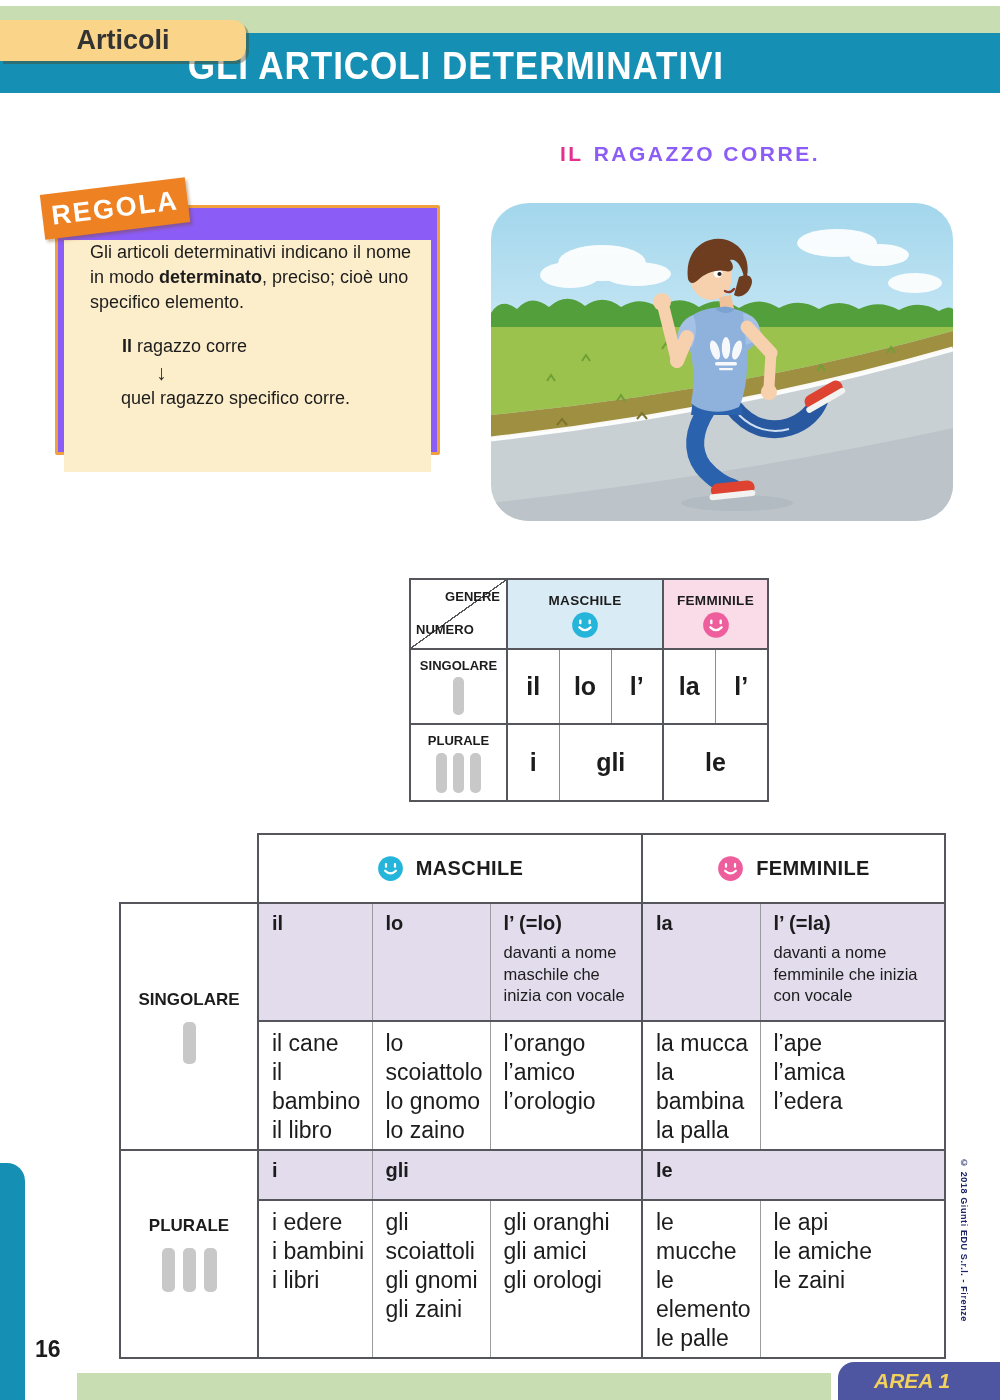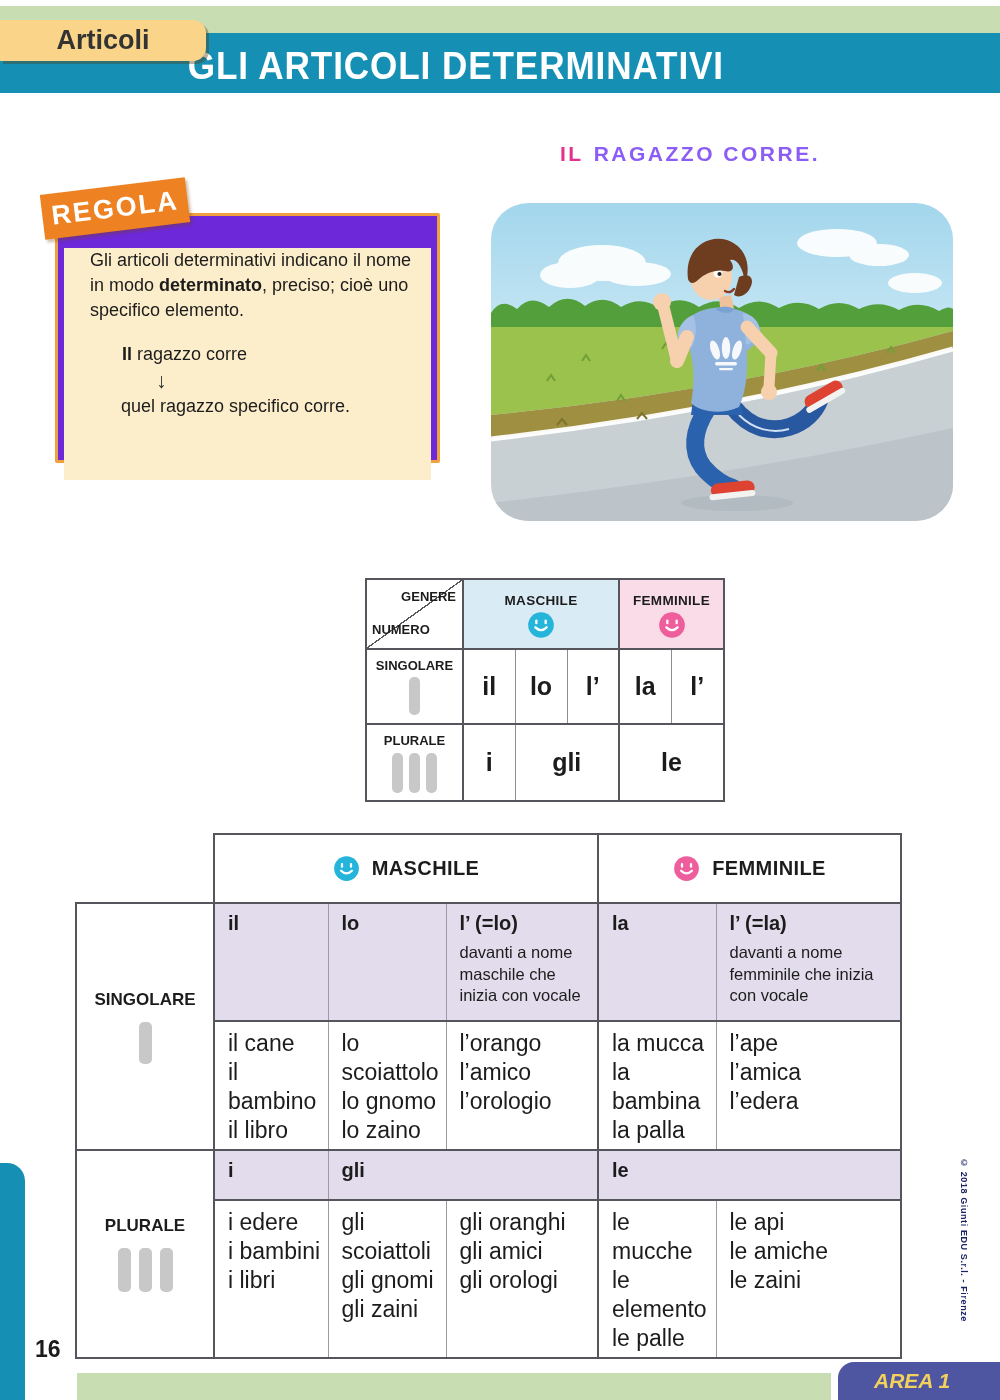--- a/index.html
+++ b/index.html
@@ -5,46 +5,46 @@
   html,body{margin:0;padding:0;background:#fff;}
   .page{position:relative;width:1000px;height:1400px;background:#fff;overflow:hidden;
         font-family:"Liberation Sans",sans-serif;color:#1c1c1c;}
 
   
   .strip-green{position:absolute;left:0;top:6px;width:1000px;height:27px;background:#c9ddb2;}
   .band-teal{position:absolute;left:0;top:33px;width:1000px;height:60px;background:#1590b4;}
   .page-title{position:absolute;left:0;top:44px;width:912px;text-align:center;color:#fff;
               font-weight:bold;font-size:39px;letter-spacing:1px;}
   .page-title span{display:inline-block;transform:scaleX(.9);}
-  .tab-articoli{position:absolute;left:0;top:20px;width:206px;height:41px;background:#f9d489;
+  .tab-articoli{position:absolute;left:0;top:20px;width:246px;height:41px;background:#f9d489;
                 border-radius:0 13px 13px 0;display:flex;align-items:center;justify-content:center;
                 font-weight:bold;font-size:27px;color:#333;box-shadow:3px 3px 0 rgba(80,62,22,.4);z-index:4;}
 
   
   .regola-badge{position:absolute;left:42px;top:186px;width:146px;height:45px;background:#ee8122;
                 transform:rotate(-7deg);display:flex;align-items:center;justify-content:center;
                 color:#fff;font-weight:bold;font-size:27px;letter-spacing:2px;z-index:3;
                 box-shadow:2px 3px 3px rgba(120,70,10,.35);}
-  .regola-box{position:absolute;left:55px;top:205px;width:385px;height:250px;background:#6d28d9;
-              border:3px solid #f0a03c;border-radius:2px;box-sizing:border-box;padding:6px;margin-top:8px;}
+  .regola-box{position:absolute;left:55px;top:205px;width:385px;height:250px;background:#8b5cf6;
+              border:3px solid #f0a03c;border-radius:2px;box-sizing:border-box;padding:6px;}
   .regola-inner{width:100%;height:100%;background:#fdeecb;box-sizing:border-box;font-size:18px;line-height:25px;}
   .rule-p{margin:26px 14px 0 26px;}
   .rule-ex{margin:19px 0 0 58px;}
   .rule-arrow{margin:1px 0 0 92px;font-size:21px;color:#2b2b2b;}
   .rule-res{margin:1px 0 0 57px;}
 
   
   .caption{position:absolute;left:470px;top:142px;width:440px;text-align:center;
            font-weight:bold;font-size:21px;letter-spacing:2.5px;}
   .caption .art{color:#e5308e;margin-right:10px;}
   .caption .rest{color:#8b5cf6;}
   .illu{position:absolute;left:487px;top:203px;width:470px;height:322px;}
 
   
-  table{border-collapse:collapse;table-layout:fixed;}
+  table{border-collapse:collapse;table-layout:fixed;margin-left:44px;}
   td{box-sizing:border-box;}
 
   
   .stable-wrap{position:absolute;left:365px;top:578px;}
   .stable td{border:1px solid #8c8d91;background:#fff;}
   .stable .outT{border-top:2px solid #55565b;} .stable .outB{border-bottom:2px solid #55565b;}
   .stable .outL{border-left:2px solid #55565b;} .stable .outR{border-right:2px solid #55565b;}
   .stable .dk{border-left:2px solid #55565b;}
   .stable .hdark{border-top:2px solid #55565b;}
   .corner{position:relative;background:linear-gradient(to bottom right,#fff 49.4%,#55565b 49.4%,#55565b 50.6%,#fff 50.6%) !important;}

